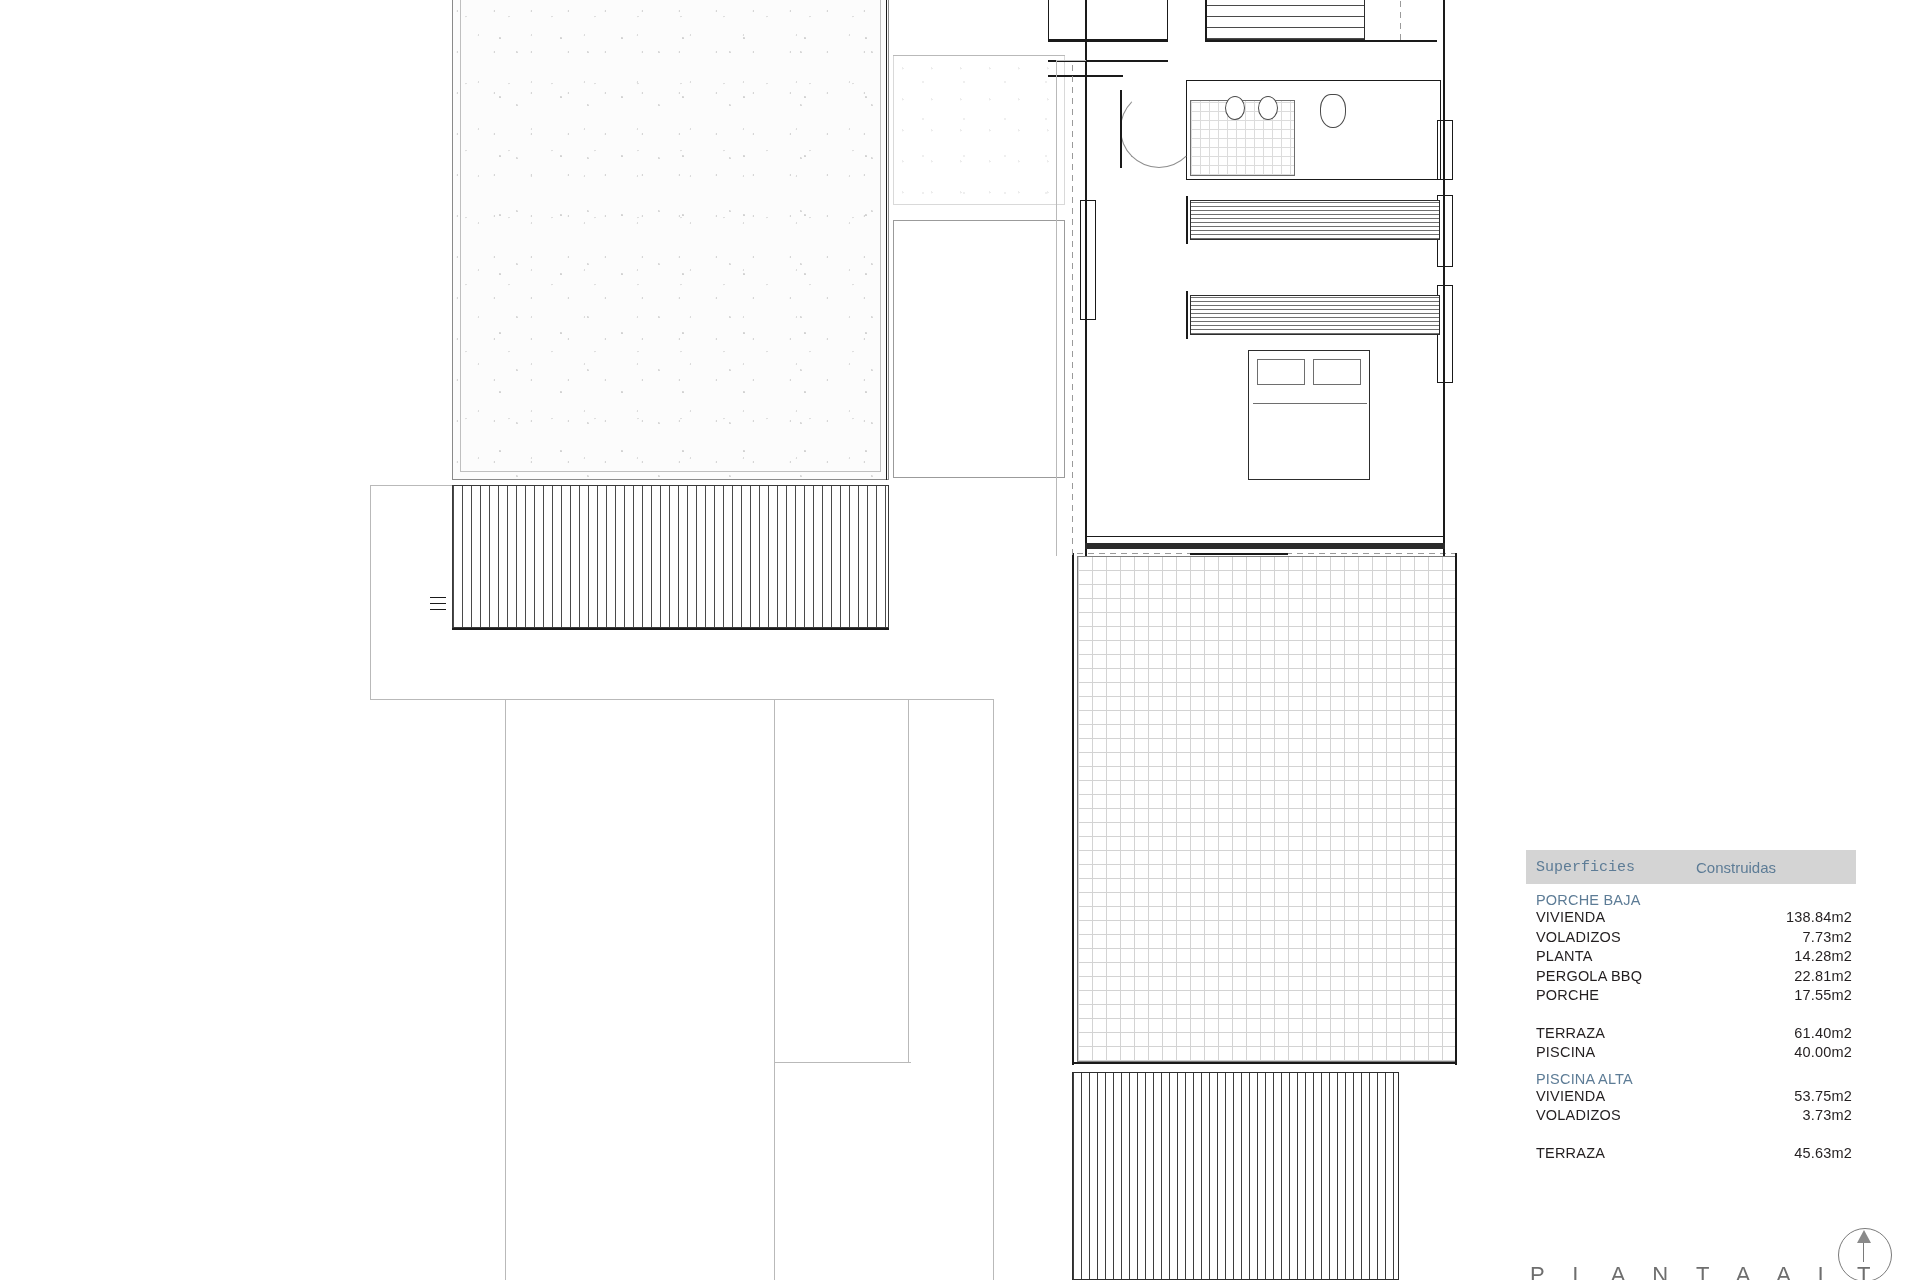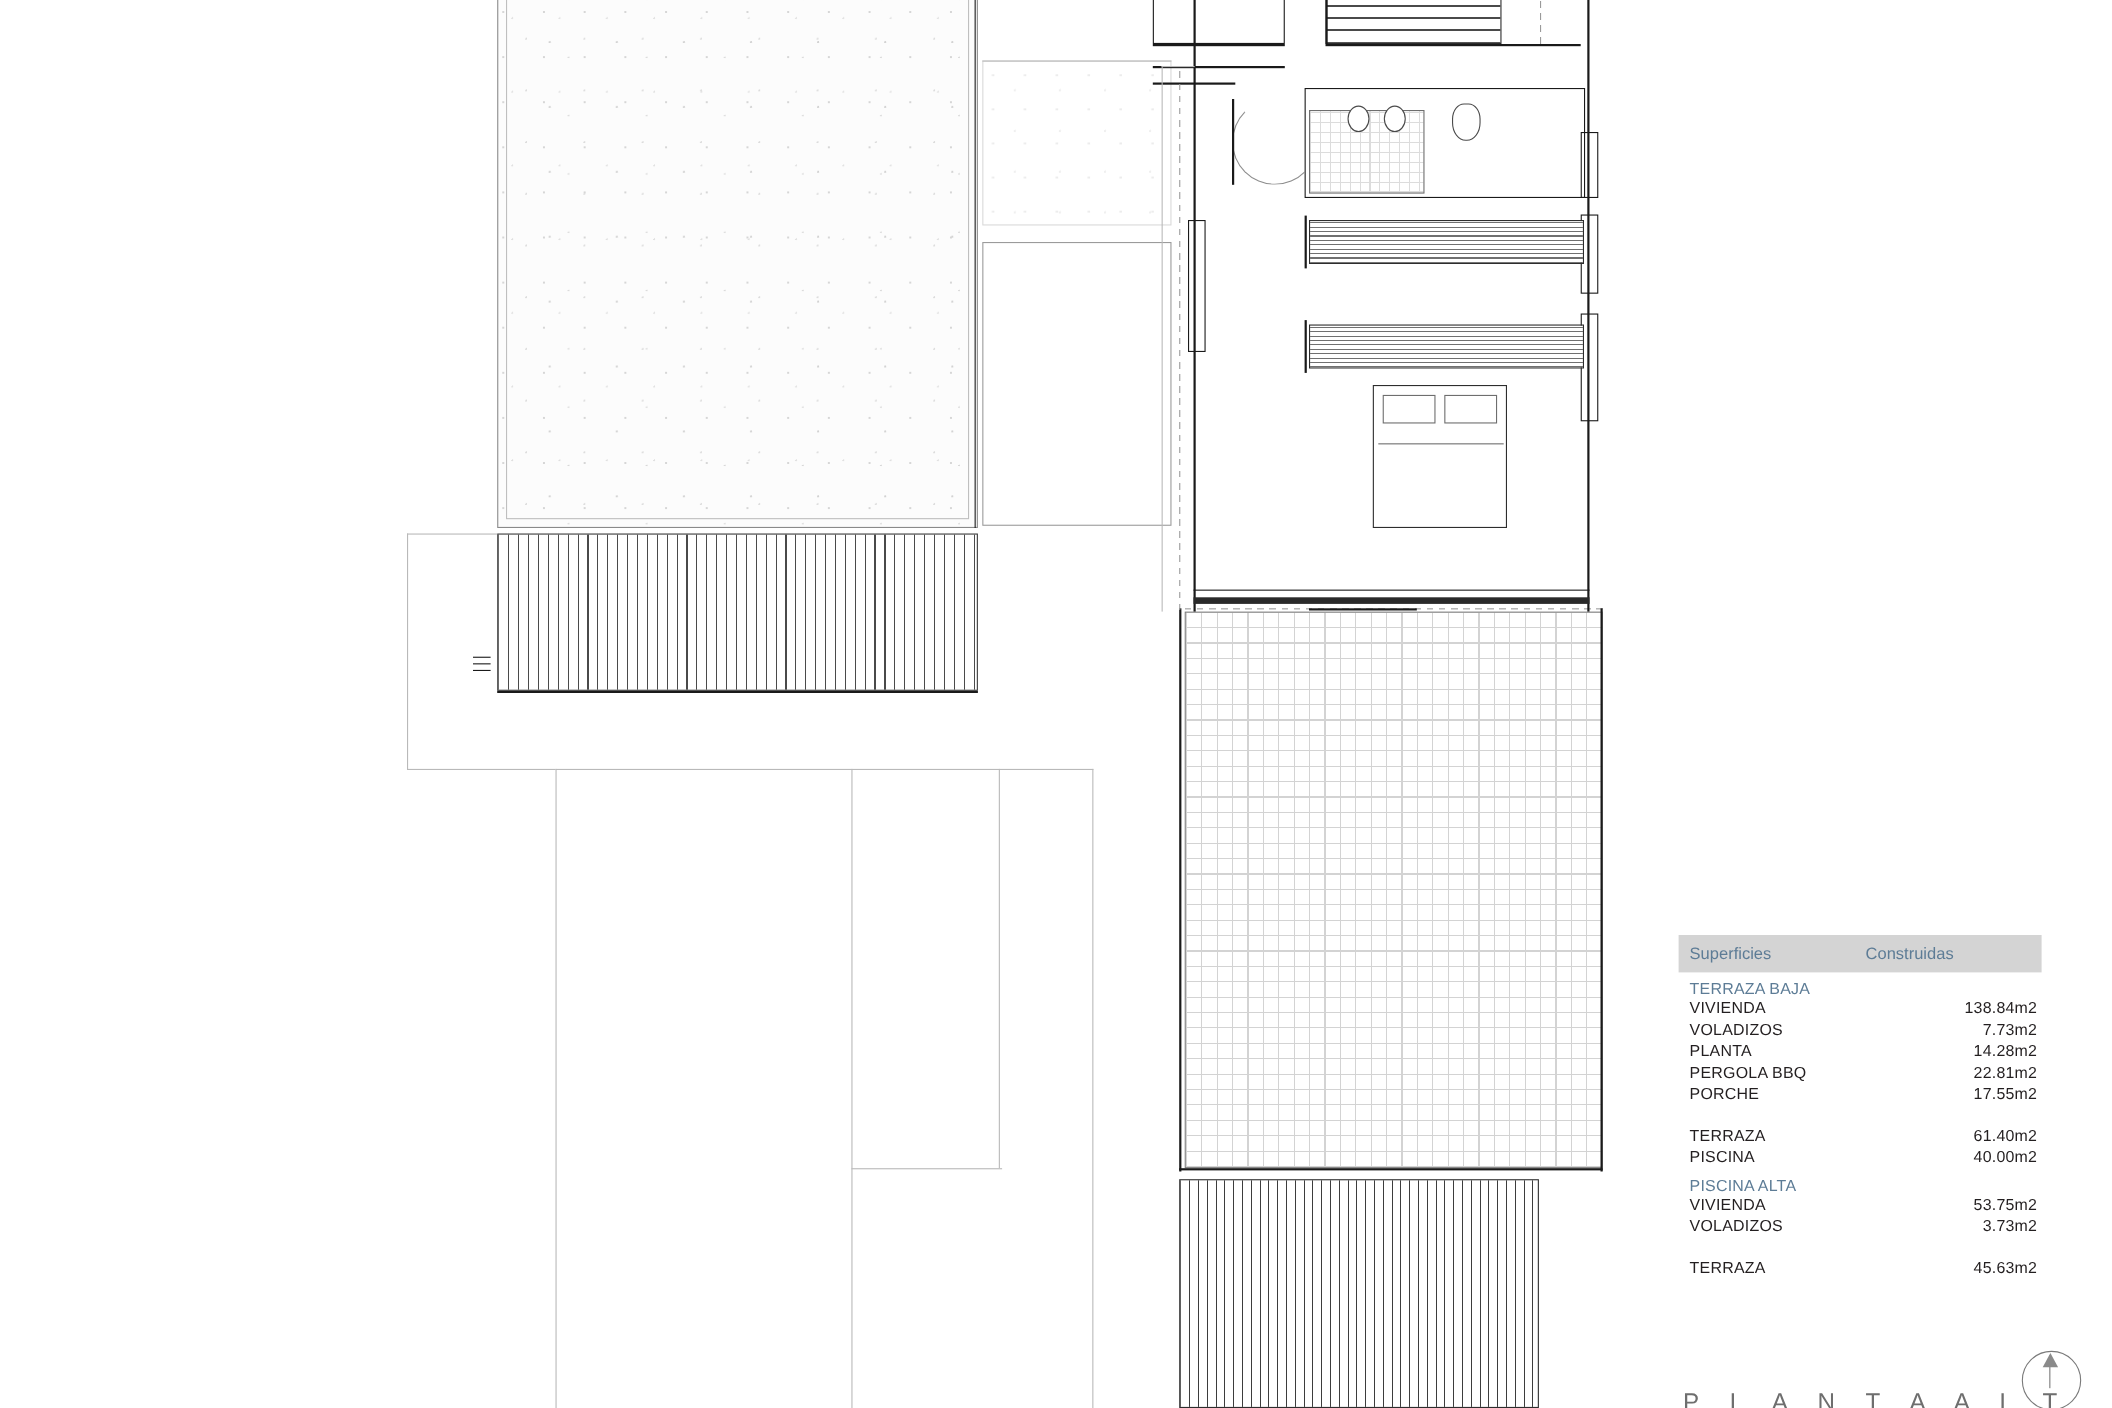--- a/index.html
+++ b/index.html
@@ -42,21 +42,21 @@
   .dash{position:absolute;box-sizing:border-box;
     background-image:repeating-linear-gradient(90deg,#9a9a9a 0 6px, transparent 6px 11px);}
   .dashv{position:absolute;box-sizing:border-box;
     background-image:repeating-linear-gradient(0deg,#9a9a9a 0 6px, transparent 6px 11px);}
   .wallsolid{position:absolute;background:#2a2a2a;}
 
   
   .legend{position:absolute;left:1526px;top:850px;width:330px;}
   .legend-head{display:flex;background:#d4d4d4;height:34px;align-items:center;}
   .legend-head span{color:#5d7c96;font-size:15px;}
-  .lh1{padding-left:10px;width:160px;}
+  .lh1{padding-left:10px;width:160px;font-family:Liberation Mono, monospace;}
   .lh2{flex:1;}
   .sec{color:#5d7c96;font-size:14.5px;margin-top:8px;padding-left:10px;letter-spacing:.2px;}
   .row{display:flex;justify-content:space-between;padding:0 4px 0 10px;font-size:14.5px;line-height:19.5px;}
   .row .k{letter-spacing:.2px;}
   .row .v{letter-spacing:.2px;text-align:right;}
   .gap{height:18px;}
 
   .title{position:absolute;left:1530px;top:1262px;font-size:22px;letter-spacing:11px;color:#6e6e6e;}
   .northwrap{position:absolute;left:1838px;top:1228px;width:56px;height:56px;}
   .northwrap .circ{position:absolute;left:0;top:0;width:52px;height:52px;border:1.4px solid #7a7a7a;border-radius:50%;}
@@ -169,21 +169,21 @@
   <div class="lnf" style="left:1056px;top:60px;width:30px;height:1px;"></div>
 
 </div>
 
 <div class="legend">
   <div class="legend-head">
     <span class="lh1">Superficies</span>
     <span class="lh2">Construidas</span>
   </div>
 
-  <div class="sec">TERRAZA BAJA</div>
+  <div class="sec">PORCHE BAJA</div>
   <div class="row">
     <span class="k">VIVIENDA</span>
     <span class="v">138.84m2</span>
   </div>
   <div class="row">
     <span class="k">VOLADIZOS</span>
     <span class="v">7.73m2</span>
   </div>
   <div class="row">
     <span class="k">PLANTA</span>

